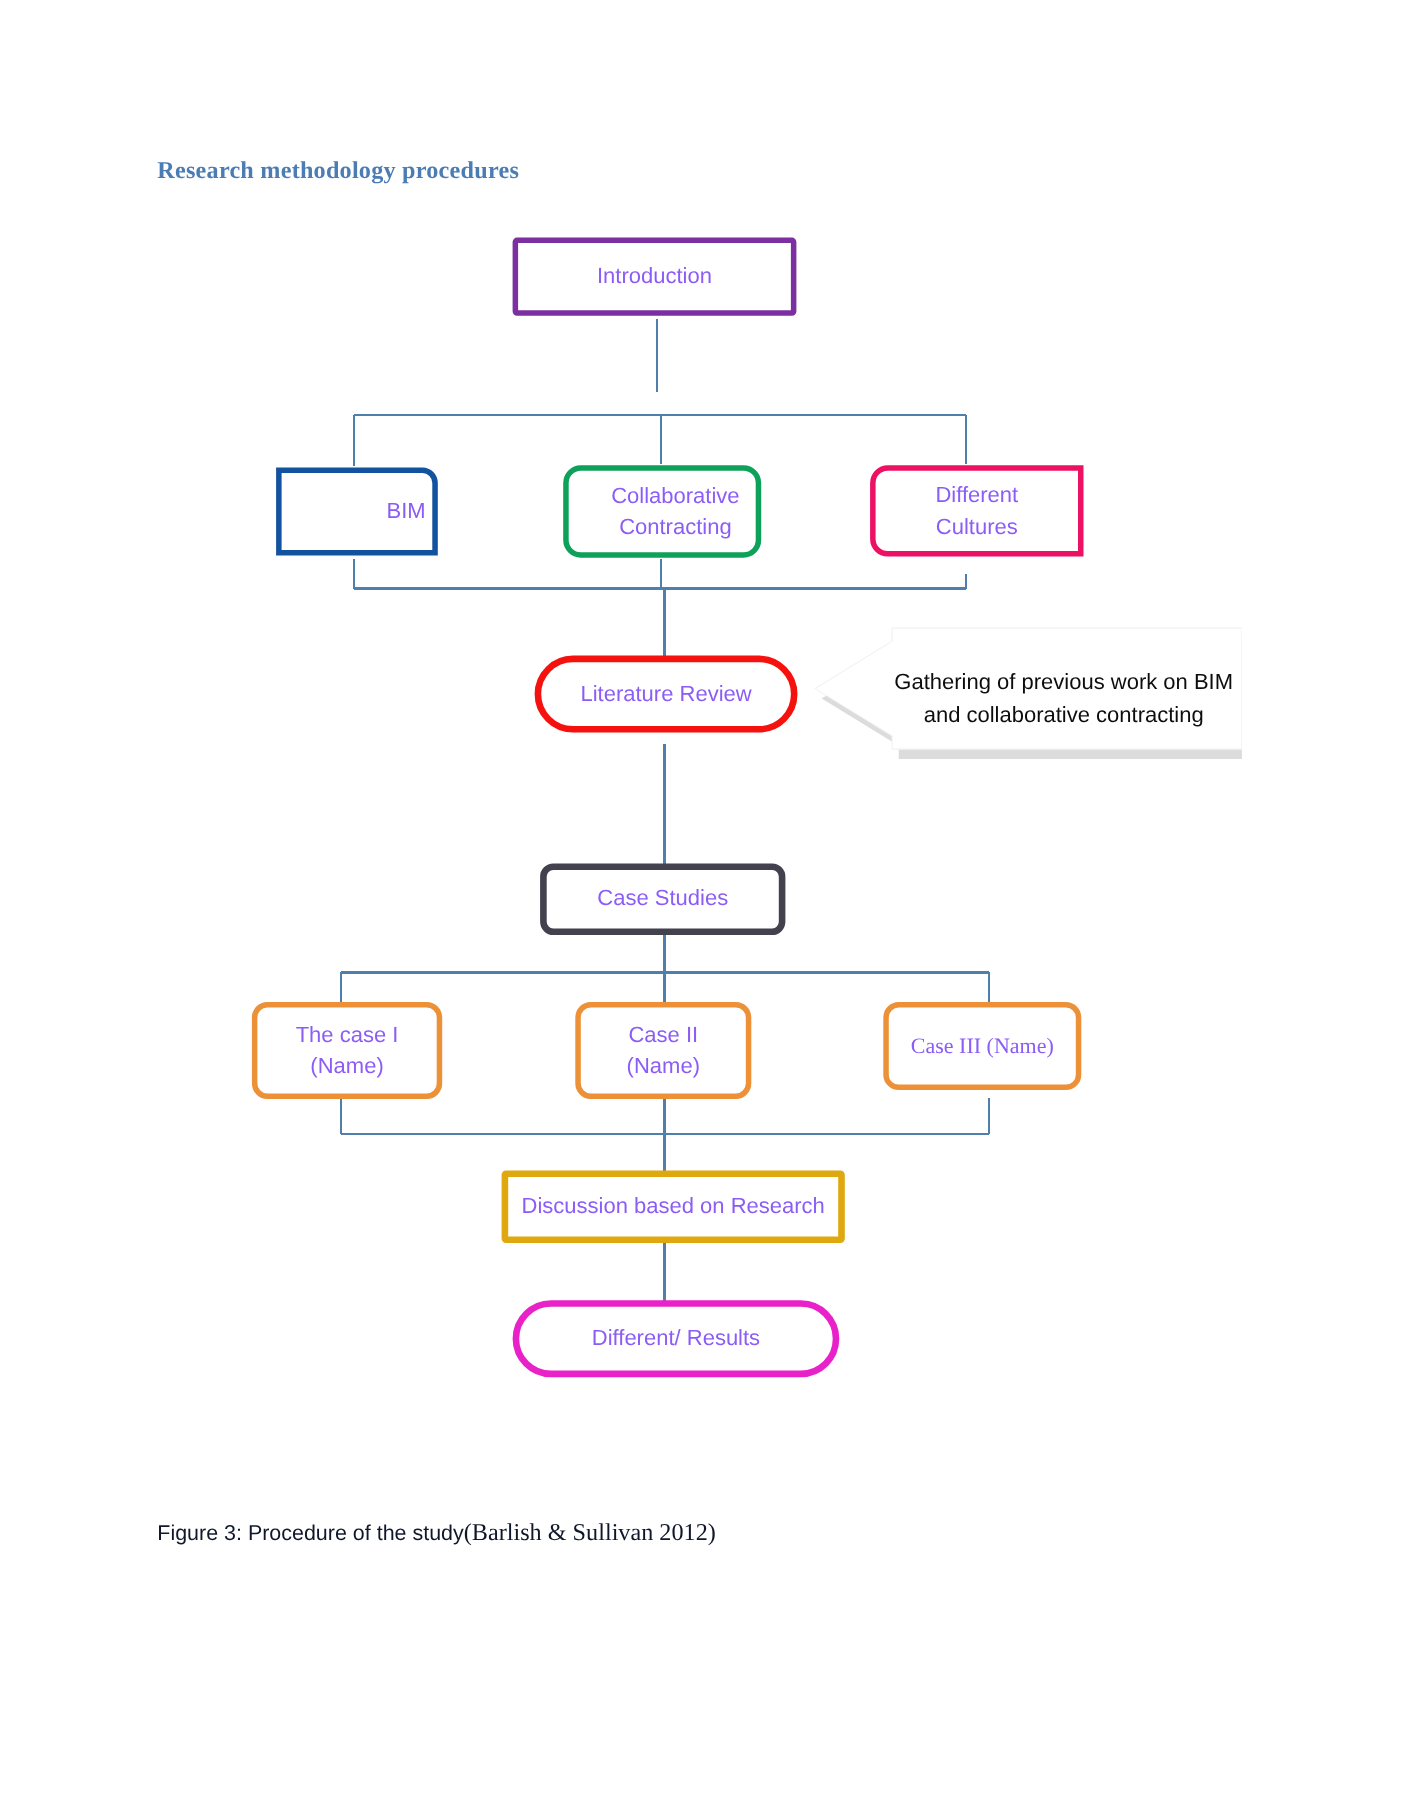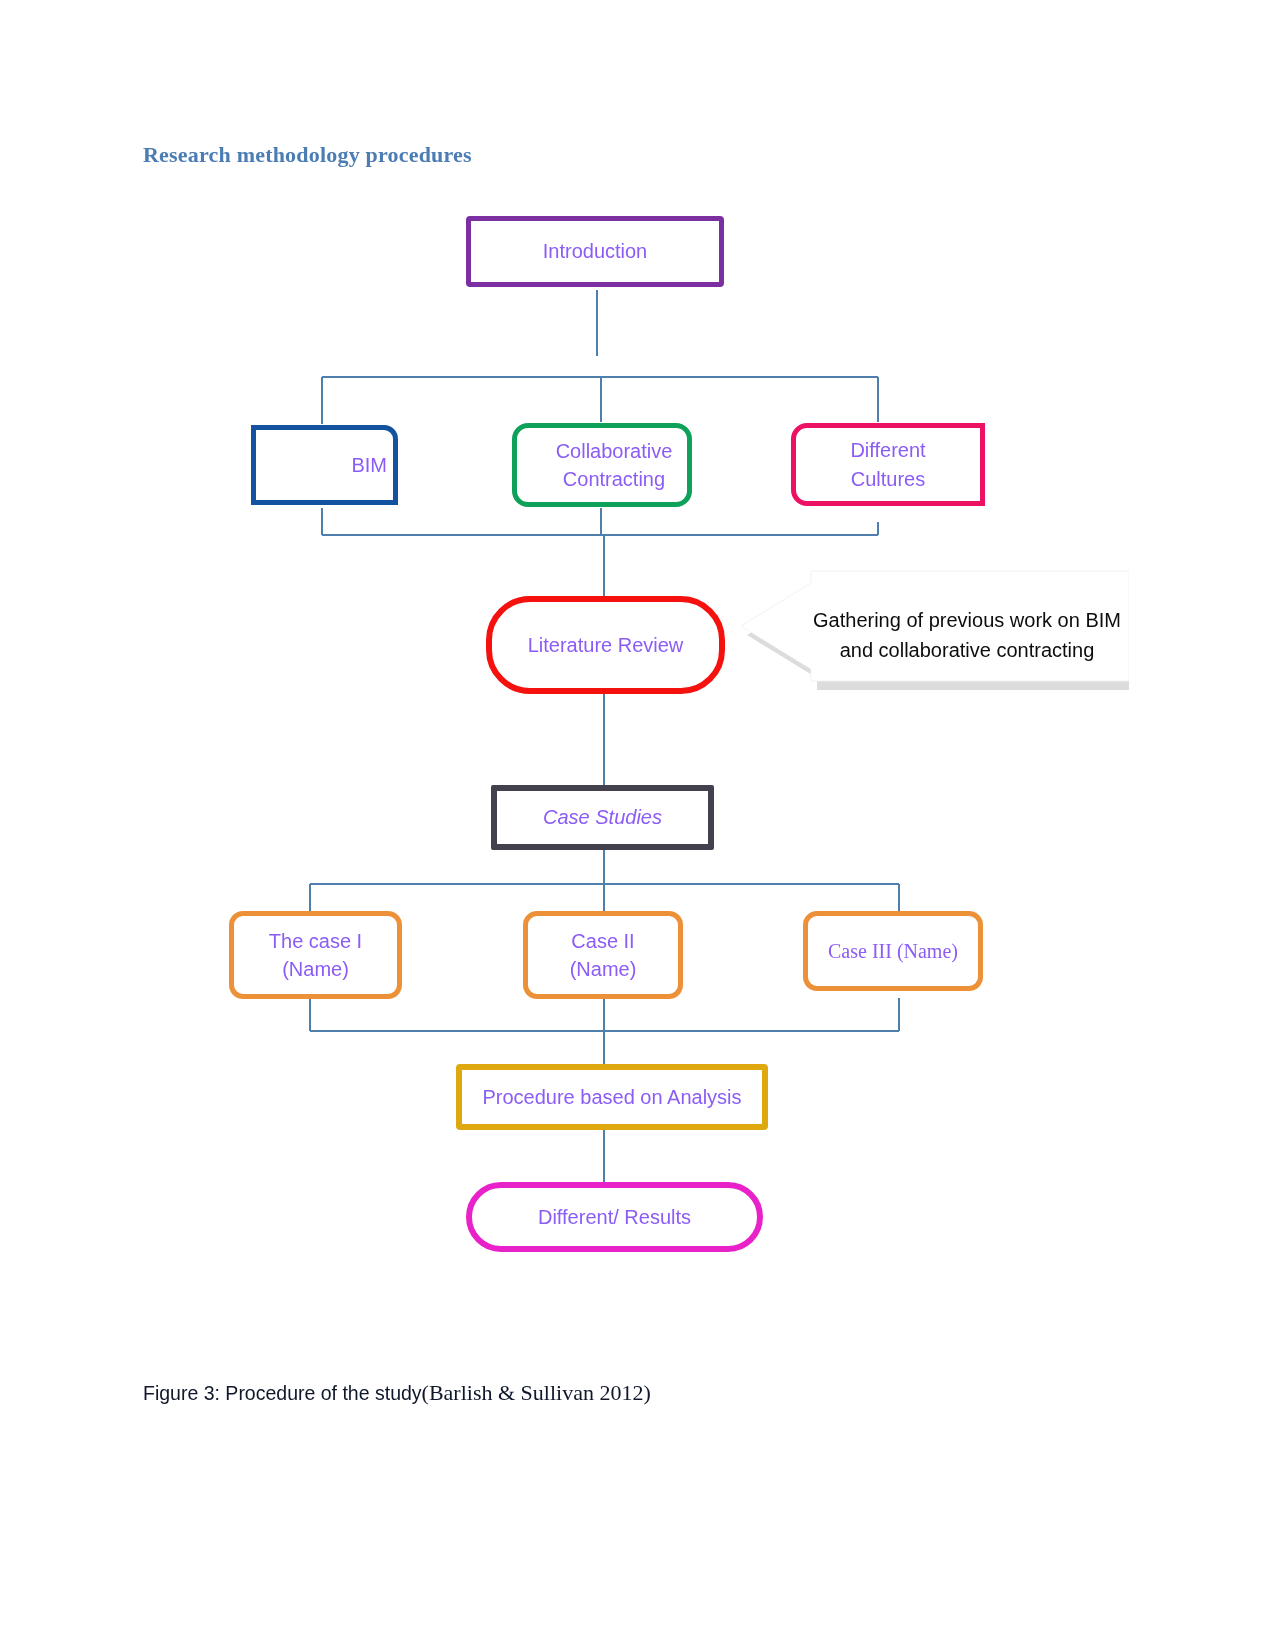--- a/index.html
+++ b/index.html
@@ -102,32 +102,31 @@
   }
 
   .n-cultures {
     left: 791px; top: 423px; width: 194px; height: 83px;
     border: 5px solid #ED1164;
     border-radius: 16px 0 0 16px;
     font-size: 20px;
   }
 
   .n-litreview {
-    left: 486px; top: 596px; width: 239px; height: 98px;
+    left: 486px; top: 596px; width: 239px; height: 70px;
     border: 6px solid #F4110E;
     border-radius: 44px;
     font-size: 20px;
   }
 
   .n-casestudies {
     left: 491px; top: 785px; width: 223px; height: 65px;
     border: 6px solid #44414F;
-    border-radius: 2px;
-    font-size: 20px;
-    font-style: italic;
+    border-radius: 12px;
+    font-size: 20px;
   }
 
   .n-case1 {
     left: 229px; top: 911px; width: 173px; height: 88px;
     border: 5px solid #ED9139;
     border-radius: 14px;
     font-size: 20px;
     text-align: center;
   }
   .n-case2 {
@@ -277,21 +276,21 @@
         <span>Case II</span><br>
         <span>(Name)</span>
       </span>
     </div>
 
     <div class="node n-case3">
       <span class="label">Case III (Name)</span>
     </div>
 
     <div class="node n-discussion">
-      <span class="label">Procedure based on Analysis</span>
+      <span class="label">Discussion based on Research</span>
     </div>
 
     <div class="node n-conclusion">
       <span class="label">Different/ Results</span>
     </div>
 
   </div>
 
   <div class="figure-caption">
     <span>Figure 3: Procedure of the study</span><span class="serif-part">(Barlish &amp; Sullivan 2012)</span>

